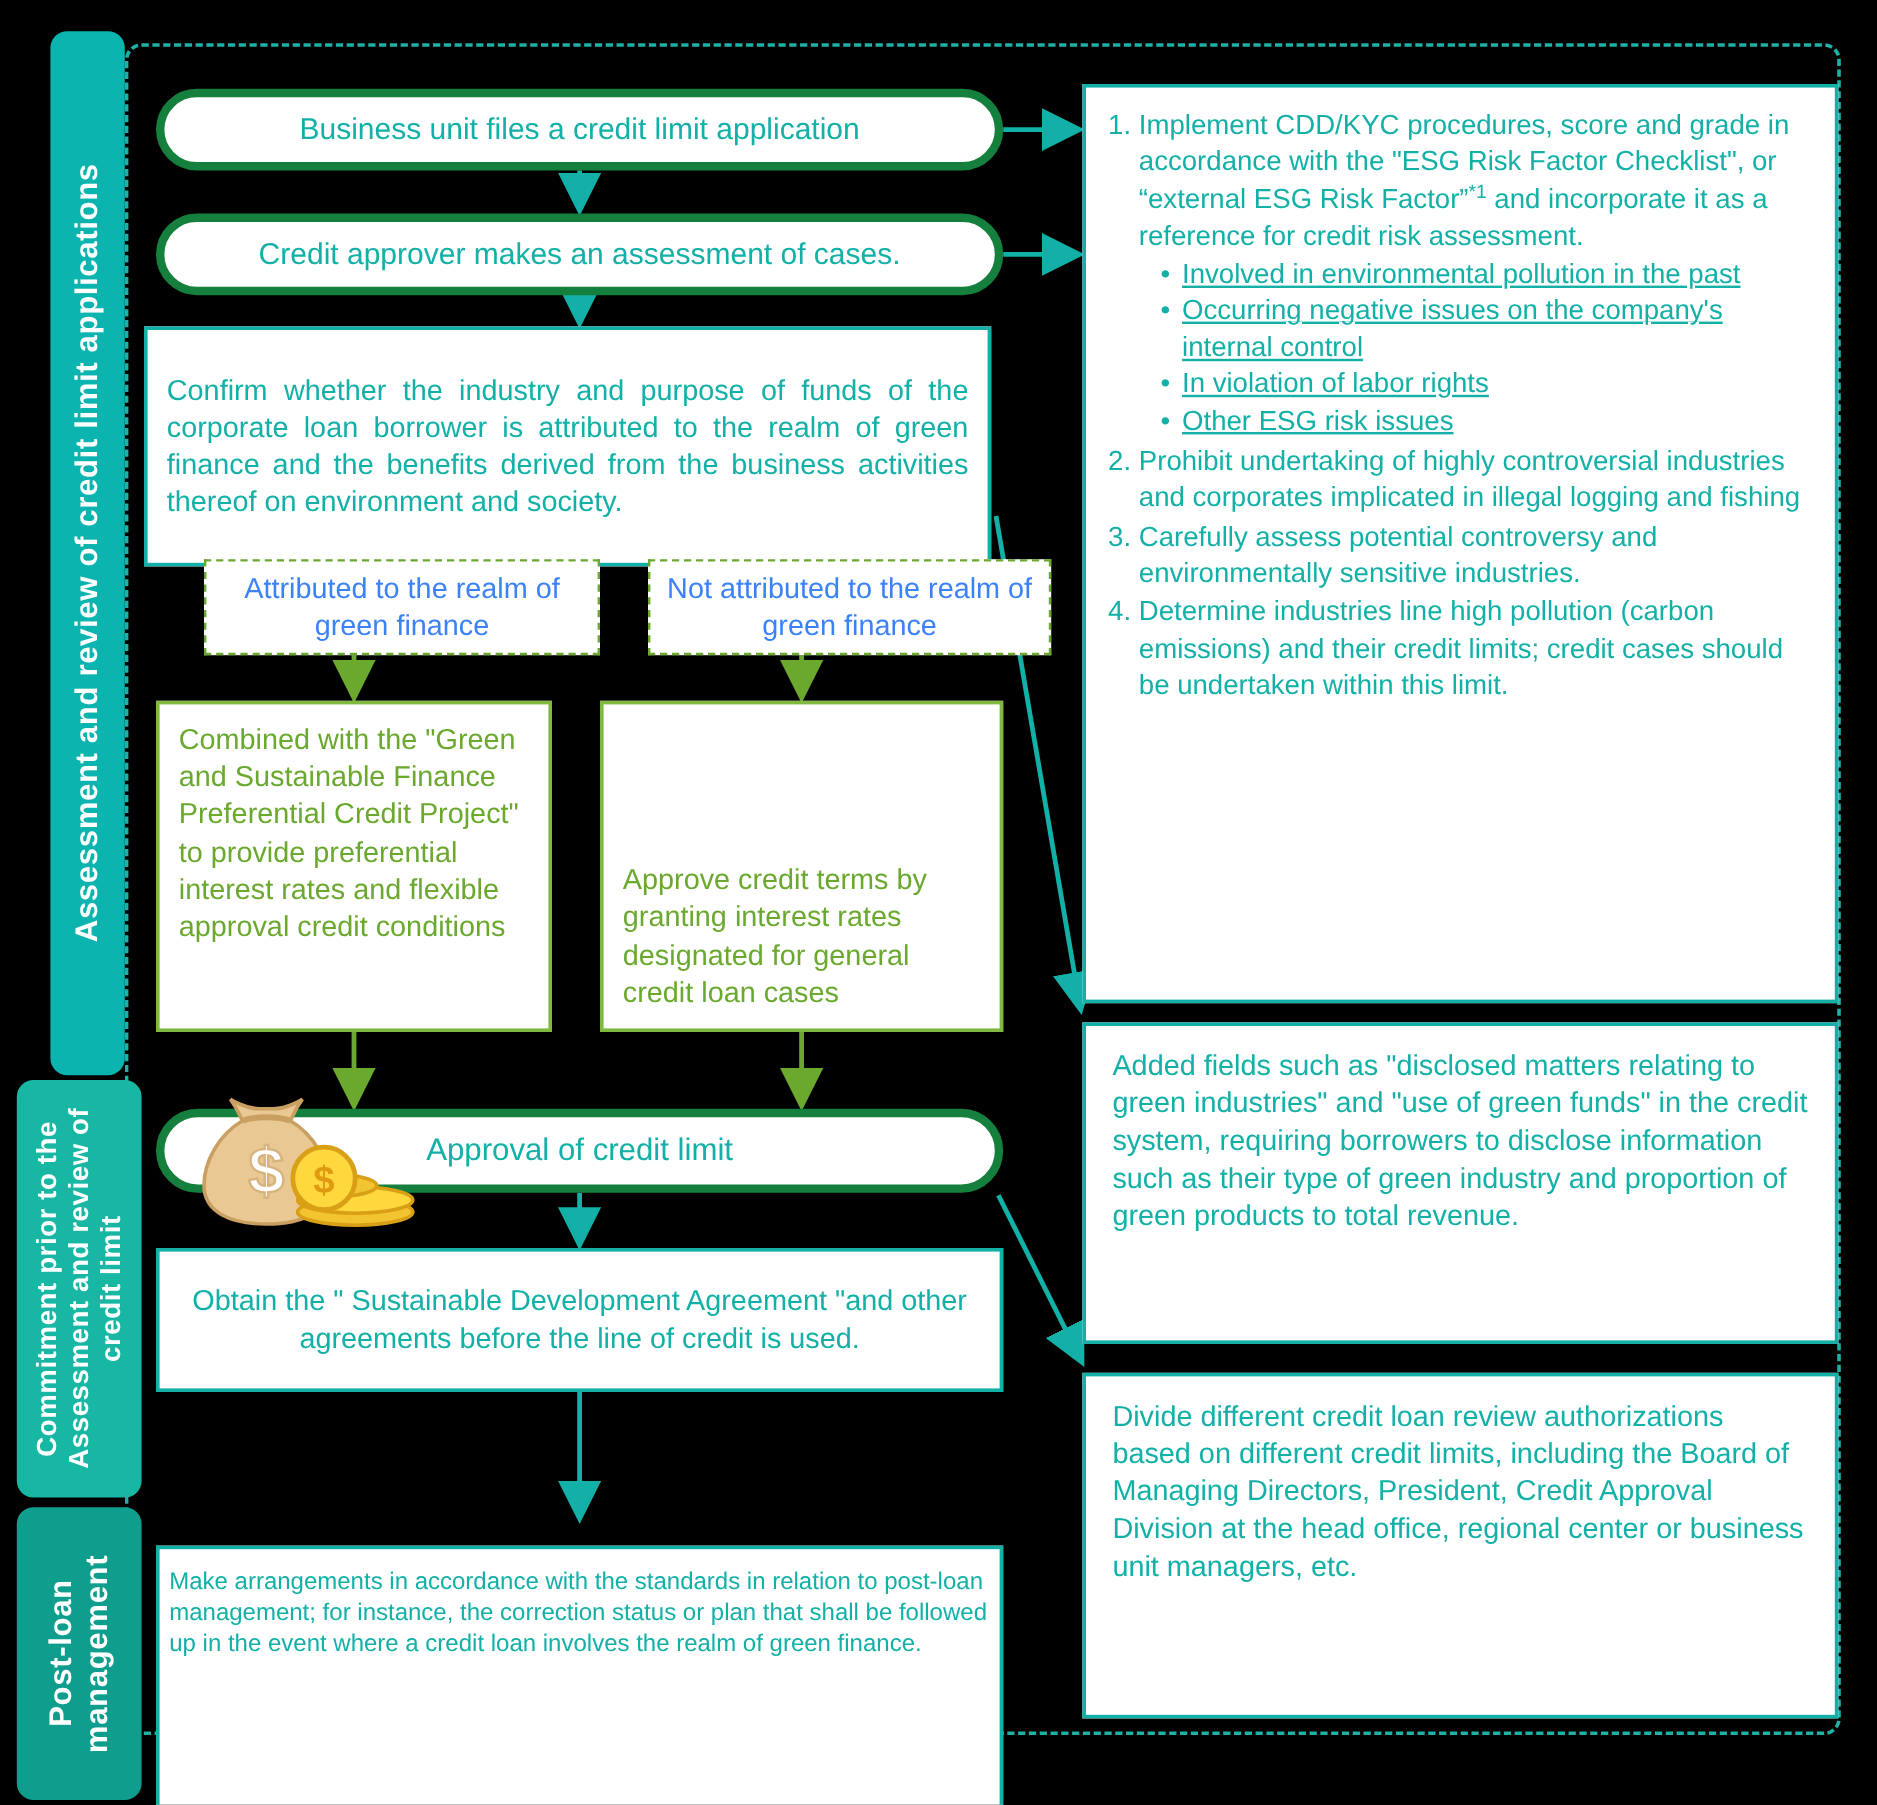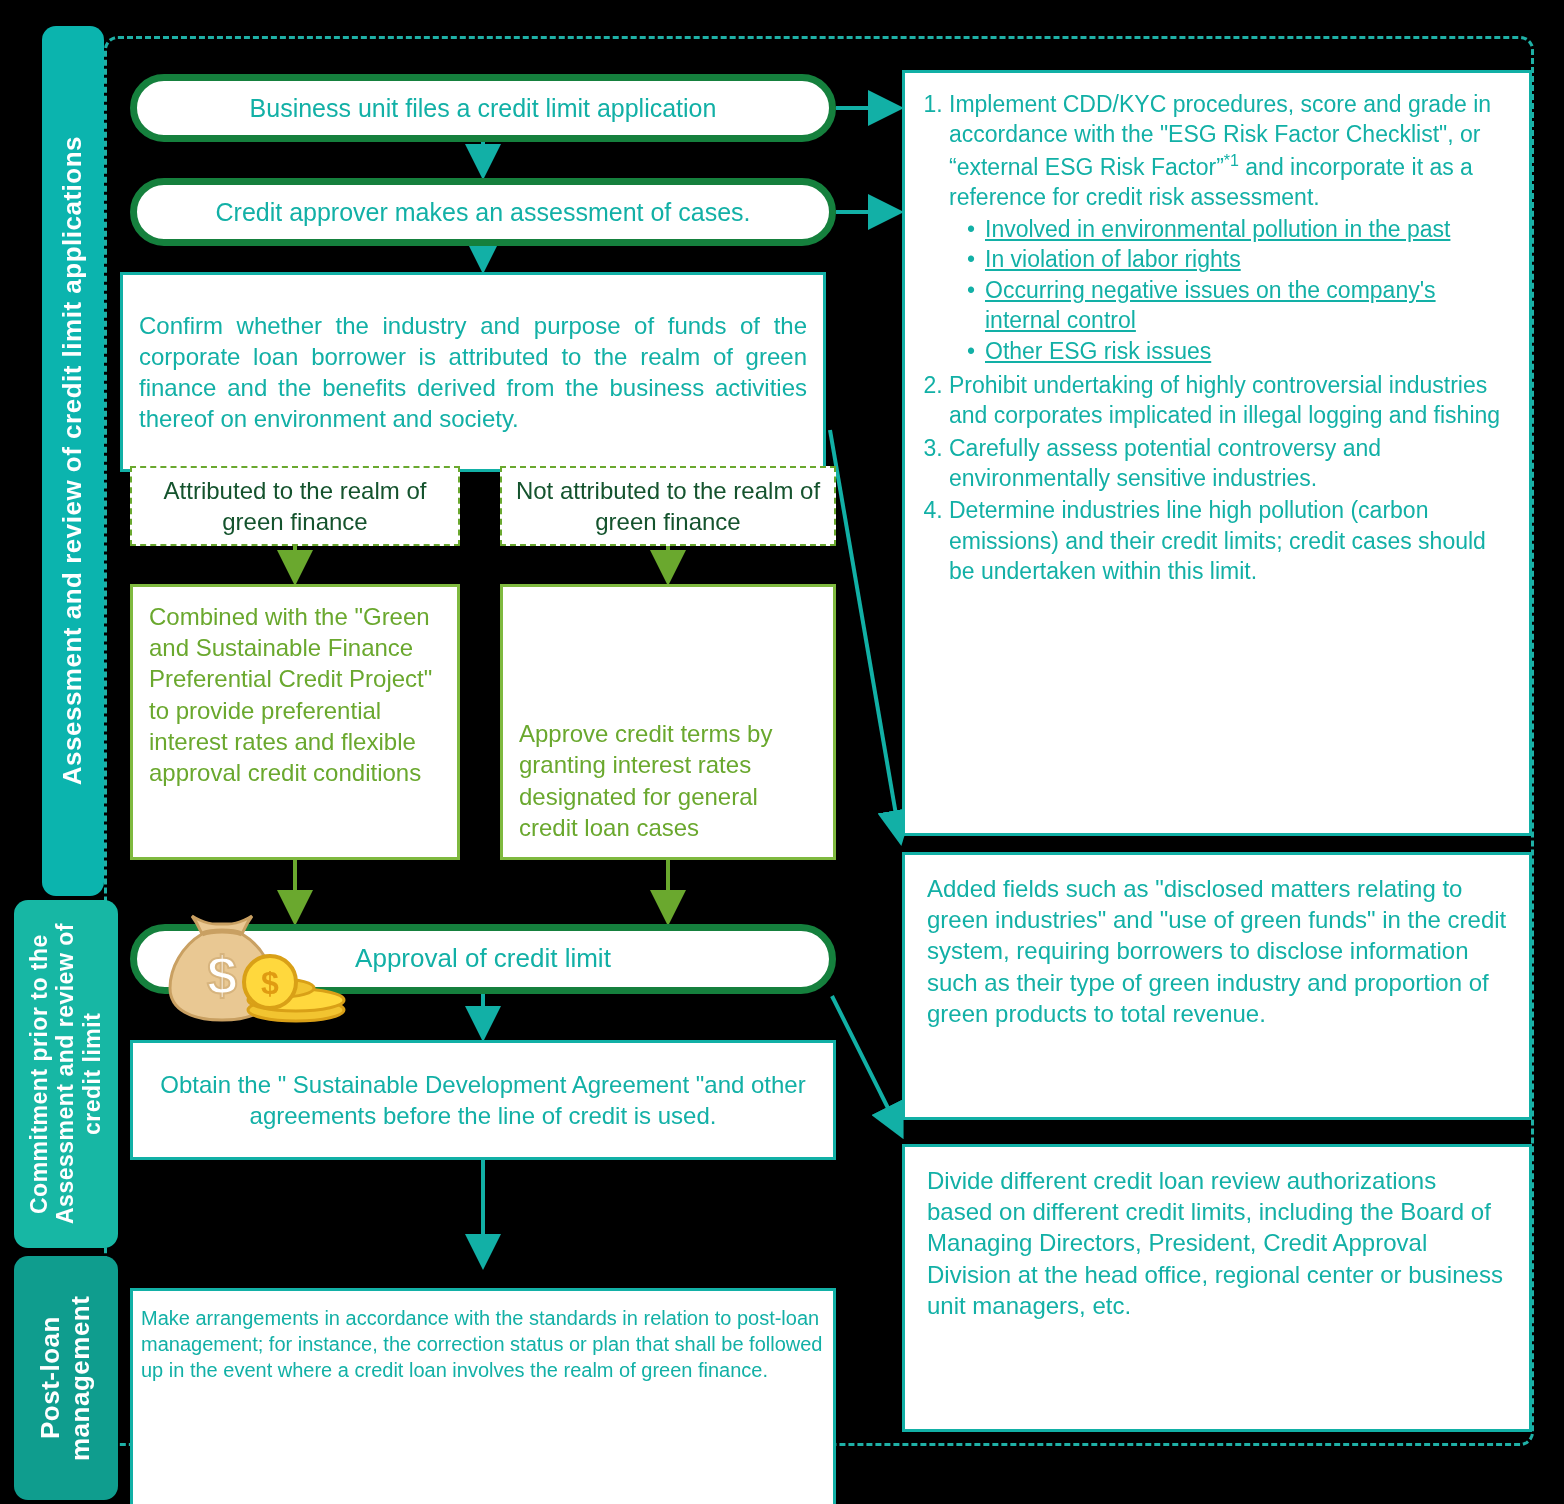--- a/index.html
+++ b/index.html
@@ -89,21 +89,22 @@
   }
   .rect-teal {
     border: 3px solid #12b0a6;
   }
   .rect-green {
     border: 3px solid #7fb93f;
     color: #6aa82e;
   }
   .dashed-green {
     border: 2px dashed #6aa82e;
-    color: #14532d;
+    color: #3b82f6;
+    margin-left: 40px;
   }
 
   
   #n-apply   { left: 130px; top: 74px;  width: 706px; height: 68px; }
   #n-assess  { left: 130px; top: 178px; width: 706px; height: 68px; }
   #n-confirm { left: 120px; top: 272px; width: 706px; height: 200px;
                font-size: 24px; padding: 10px 16px; text-align: justify;
                justify-content: flex-start; align-items: center; }
   #n-confirm .inner { width: 100%; }
 
@@ -275,22 +276,22 @@
   <div class="node rect-teal" id="n-postloan">
     <span>Make arrangements in accordance with the standards in relation to post-loan management; for instance, the correction status or plan that shall be followed up in the event where a credit loan involves the realm of green finance.</span>
   </div>
 
   <div class="node rect-teal" id="n-right1">
     <ol class="steps">
       <li>
         <span>Implement CDD/KYC procedures, score and grade in accordance with the "ESG Risk Factor Checklist", or “external ESG Risk Factor”</span><span class="sup">*1</span><span> and incorporate it as a reference for credit risk assessment.</span>
         <ul class="bullets">
           <li>Involved in environmental pollution in the past</li>
+          <li>Occurring negative issues on the company's internal control</li>
           <li>In violation of labor rights</li>
-          <li>Occurring negative issues on the company's internal control</li>
           <li>Other ESG risk issues</li>
         </ul>
       </li>
       <li>Prohibit undertaking of highly controversial industries and corporates implicated in illegal logging and fishing</li>
       <li>Carefully assess potential controversy and environmentally sensitive industries.</li>
       <li>Determine industries line high pollution (carbon emissions) and their credit limits; credit cases should be undertaken within this limit.</li>
     </ol>
   </div>
 
   <div class="node rect-teal" id="n-right2">

